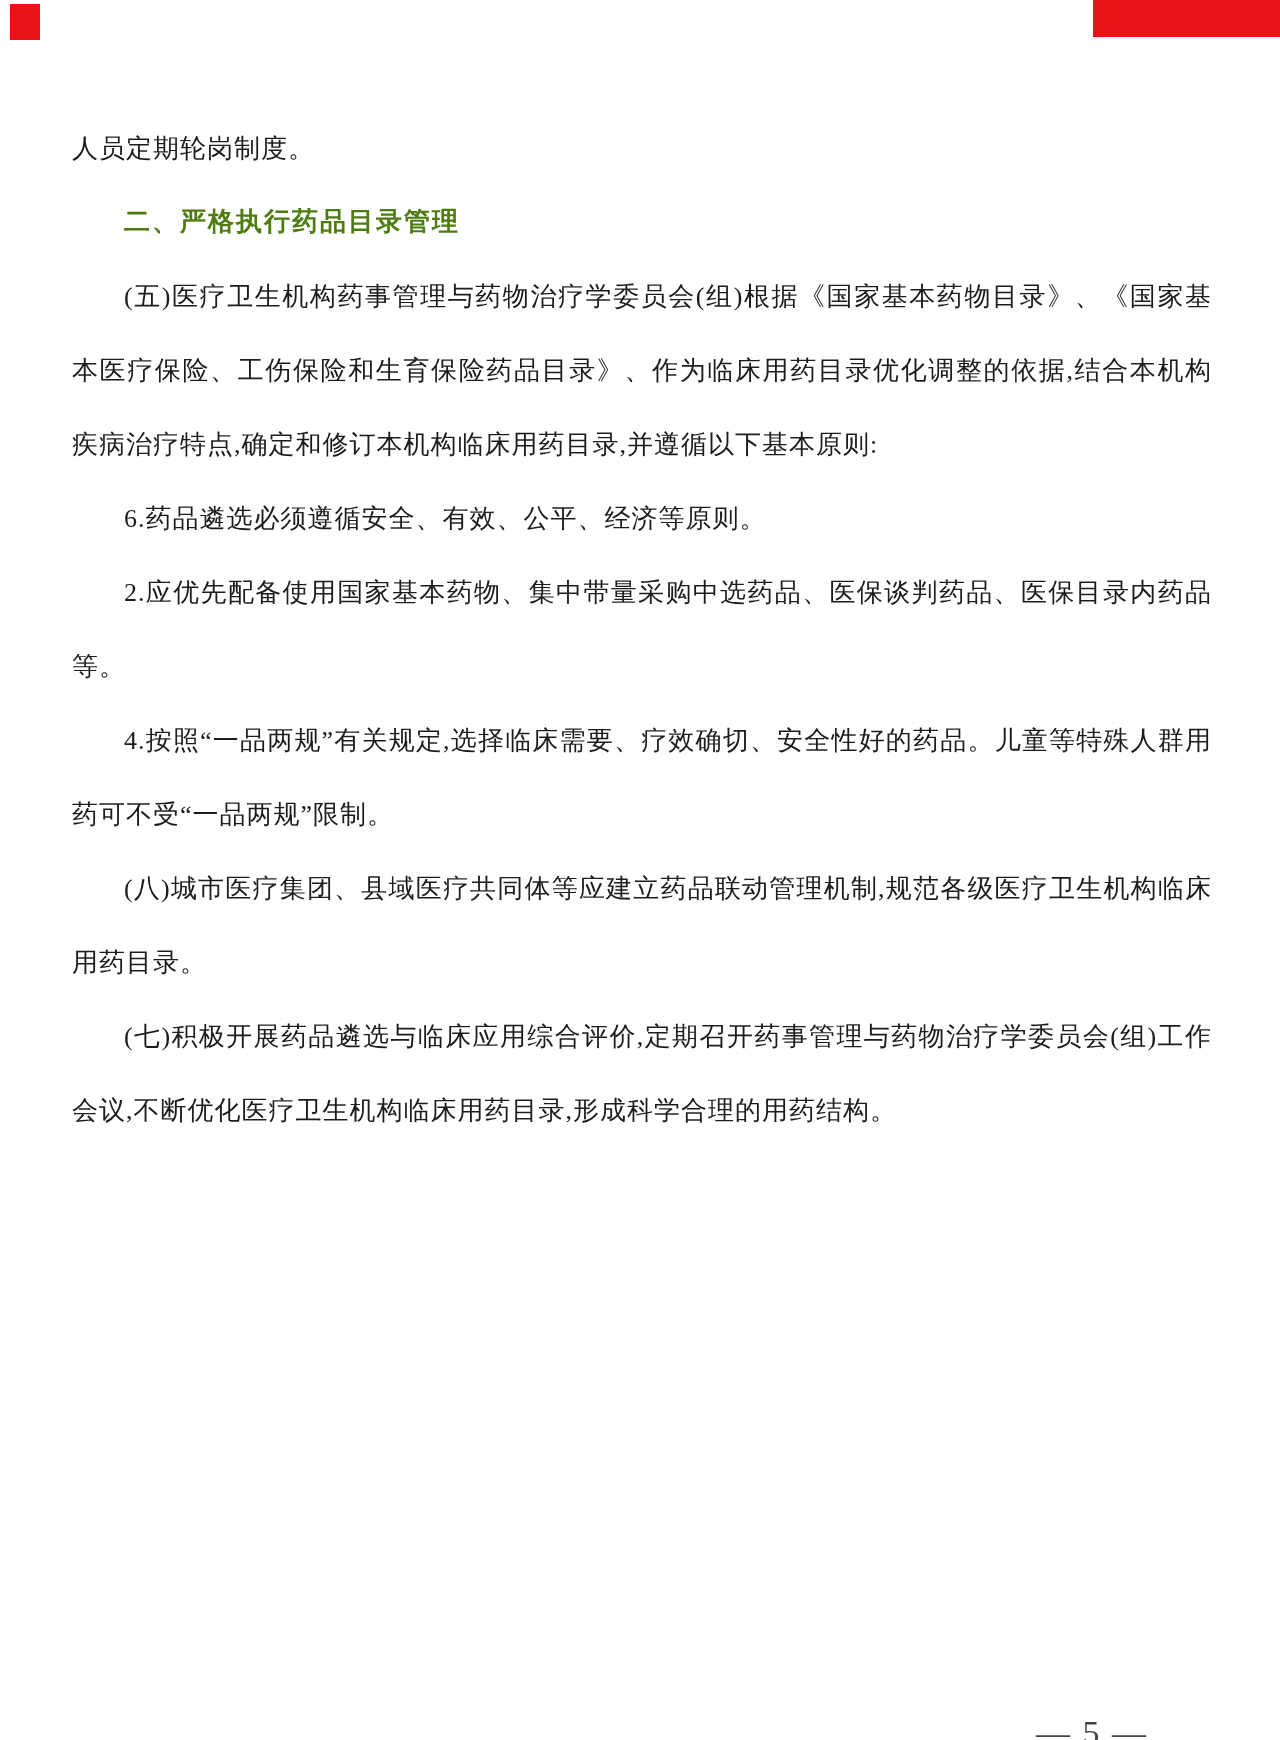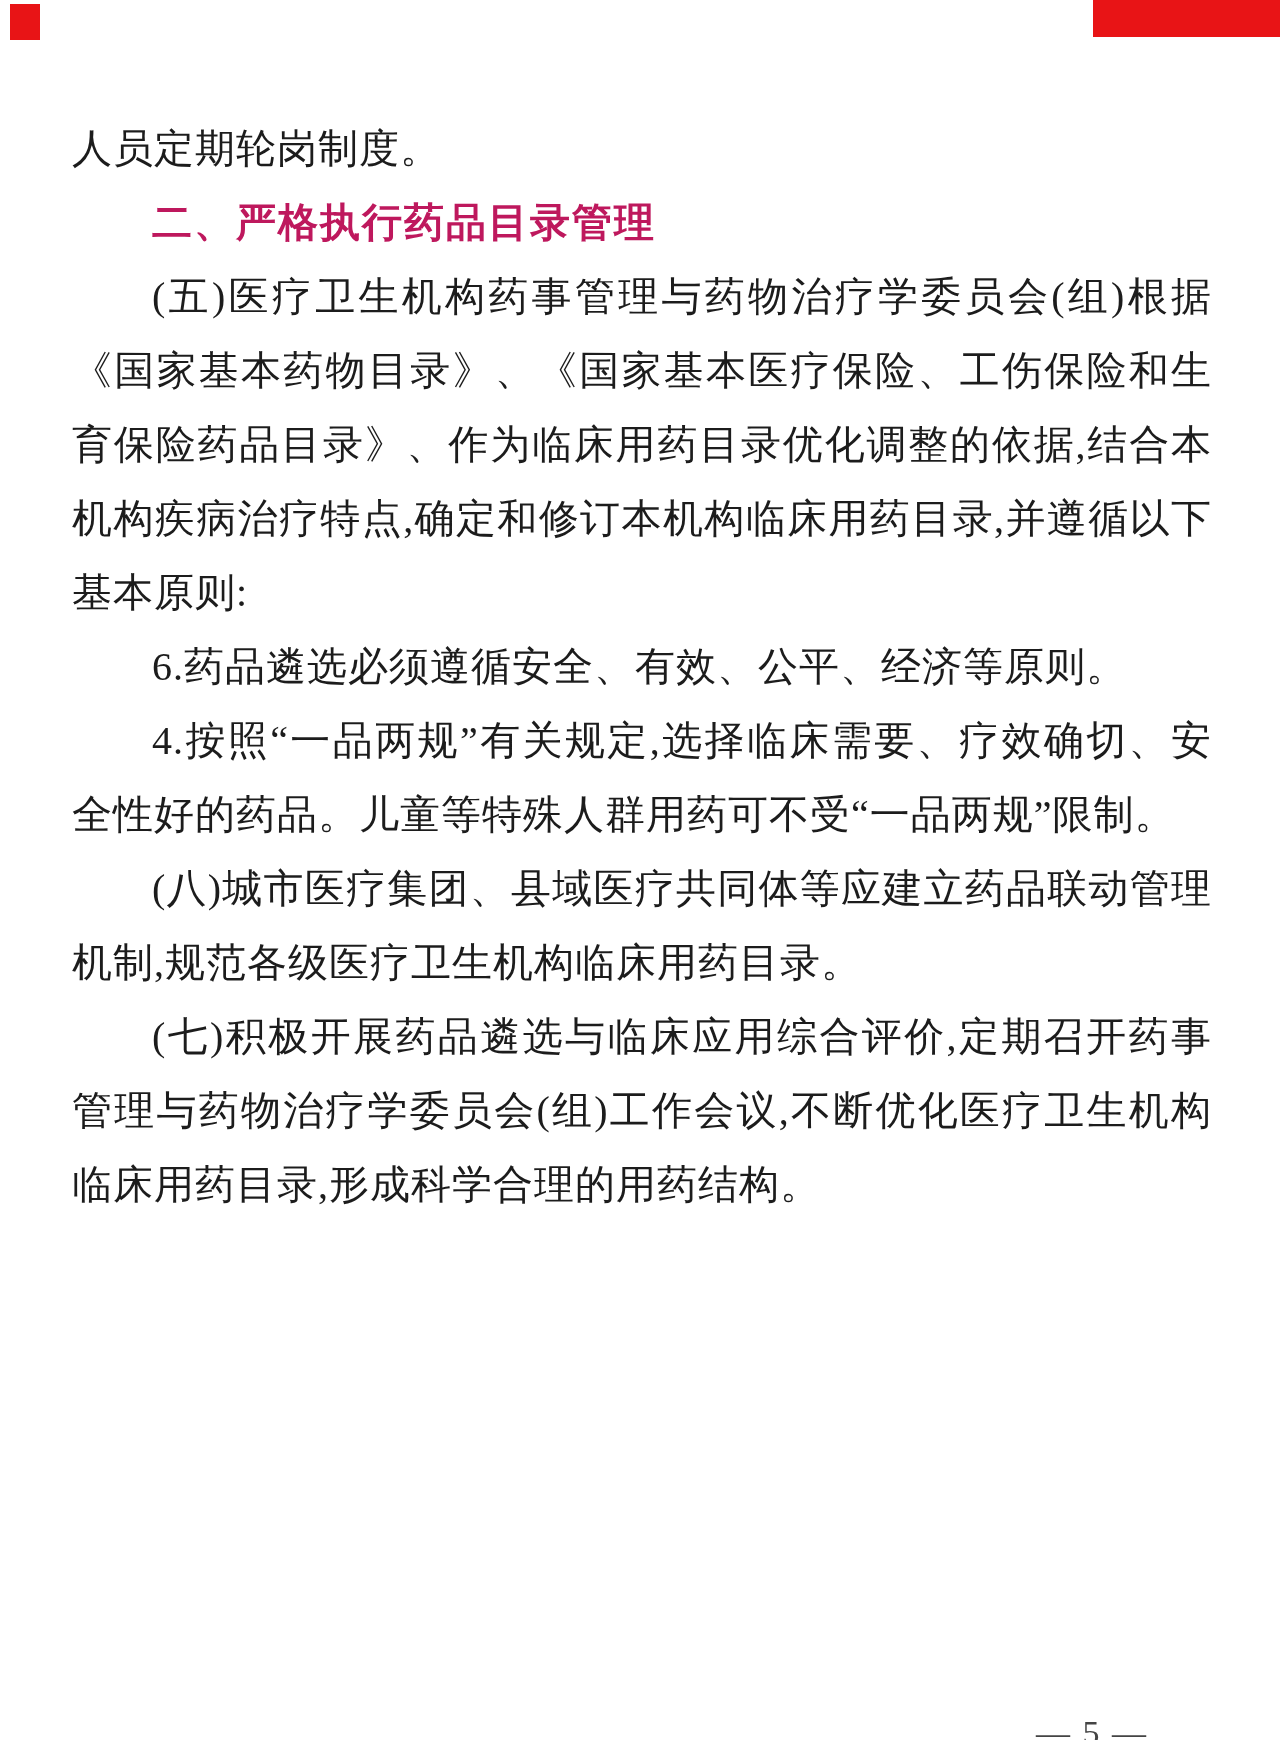--- a/index.html
+++ b/index.html
@@ -31,41 +31,41 @@
     top: 0;
     width: 187px;
     height: 37px;
     background: #e81416;
   }
   .content {
     position: absolute;
     left: 72px;
     top: 112px;
     width: 1140px;
-    font-size: 40px;
+    font-size: 26px;
     line-height: 74px;
     text-align: justify;
     letter-spacing: 1px;
   }
   .content p {
     margin: 0;
     padding: 0;
   }
   .content p.body {
     text-indent: 2em;
   }
   .content p.body-continuation {
     text-indent: 0;
   }
   .content p.heading {
     text-indent: 2em;
-    font-family: Liberation Serif, serif;
+    font-family: Liberation Mono, monospace;
     font-weight: 700;
     letter-spacing: 2px;
-    color: #be185d;
+    color: #4d7c0f;
   }
   .page-number {
     position: absolute;
     left: 1022px;
     top: 1712px;
     width: 140px;
     text-align: center;
     font-size: 34px;
     line-height: 42px;
     color: #444444;
@@ -78,19 +78,20 @@
 
 <div class="page" style="background: rgb(255, 255, 255); color: rgb(28, 28, 28);">
   <div class="red-fragment-left" style="background: rgb(232, 20, 22);"></div>
   <div class="red-fragment-right" style="background: rgb(232, 20, 22);"></div>
 
   <div class="content" id="paragraphs">
       <p class="body-continuation">人员定期轮岗制度。</p>
       <p class="heading">二、严格执行药品目录管理</p>
       <p class="body">(五)医疗卫生机构药事管理与药物治疗学委员会(组)根据《国家基本药物目录》、《国家基本医疗保险、工伤保险和生育保险药品目录》、作为临床用药目录优化调整的依据,结合本机构疾病治疗特点,确定和修订本机构临床用药目录,并遵循以下基本原则:</p>
       <p class="body">6.药品遴选必须遵循安全、有效、公平、经济等原则。</p>
+      <p class="body">2.应优先配备使用国家基本药物、集中带量采购中选药品、医保谈判药品、医保目录内药品等。</p>
       <p class="body">4.按照“一品两规”有关规定,选择临床需要、疗效确切、安全性好的药品。儿童等特殊人群用药可不受“一品两规”限制。</p>
       <p class="body">(八)城市医疗集团、县域医疗共同体等应建立药品联动管理机制,规范各级医疗卫生机构临床用药目录。</p>
       <p class="body">(七)积极开展药品遴选与临床应用综合评价,定期召开药事管理与药物治疗学委员会(组)工作会议,不断优化医疗卫生机构临床用药目录,形成科学合理的用药结构。</p>
     </div>
 
   <div class="page-number" style="color: rgb(68, 68, 68);">— 5 —</div>
 </div>
 
 </body></html>

